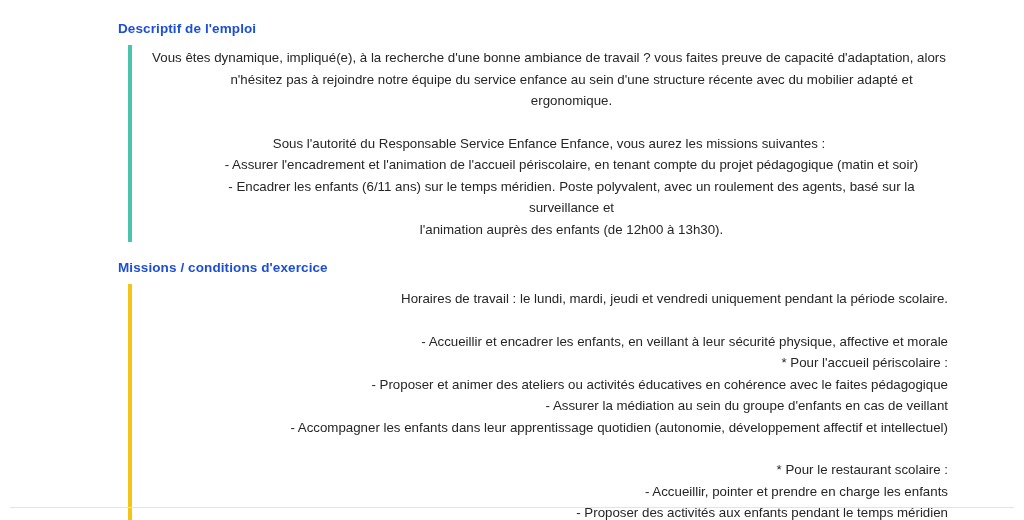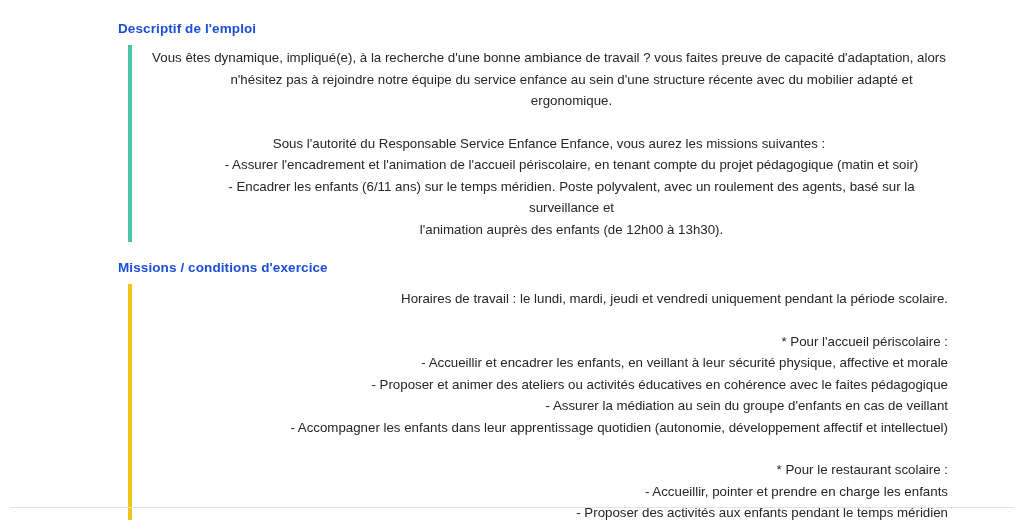--- a/index.html
+++ b/index.html
@@ -92,22 +92,22 @@
         <p class="para">- Encadrer les enfants (6/11 ans) sur le temps méridien. Poste polyvalent, avec un roulement des agents, basé sur la surveillance et</p>
         <p class="para">l'animation auprès des enfants (de 12h00 à 13h30).</p>
       </div>
     </section>
 
     <section class="section section-missions">
       <h2 class="section-title">Missions / conditions d'exercice</h2>
       <div class="quote yellow" style="border-left-color: rgb(243, 197, 24);">
         <p class="para">Horaires de travail : le lundi, mardi, jeudi et vendredi uniquement pendant la période scolaire.</p>
         <div class="gap"></div>
+        <p class="para">- Accueillir et encadrer les enfants, en veillant à leur sécurité physique, affective et morale</p>
         <p class="para">* Pour l'accueil périscolaire :</p>
-        <p class="para">- Accueillir et encadrer les enfants, en veillant à leur sécurité physique, affective et morale</p>
         <p class="para">- Proposer et animer des ateliers ou activités éducatives en cohérence avec le faites pédagogique</p>
         <p class="para">- Assurer la médiation au sein du groupe d'enfants en cas de veillant</p>
         <p class="para">- Accompagner les enfants dans leur apprentissage quotidien (autonomie, développement affectif et intellectuel)</p>
         <div class="gap"></div>
         <p class="para">* Pour le restaurant scolaire :</p>
         <p class="para">- Accueillir, pointer et prendre en charge les enfants</p>
         <p class="para">- Proposer des activités aux enfants pendant le temps méridien</p>
       </div>
     </section>
 

